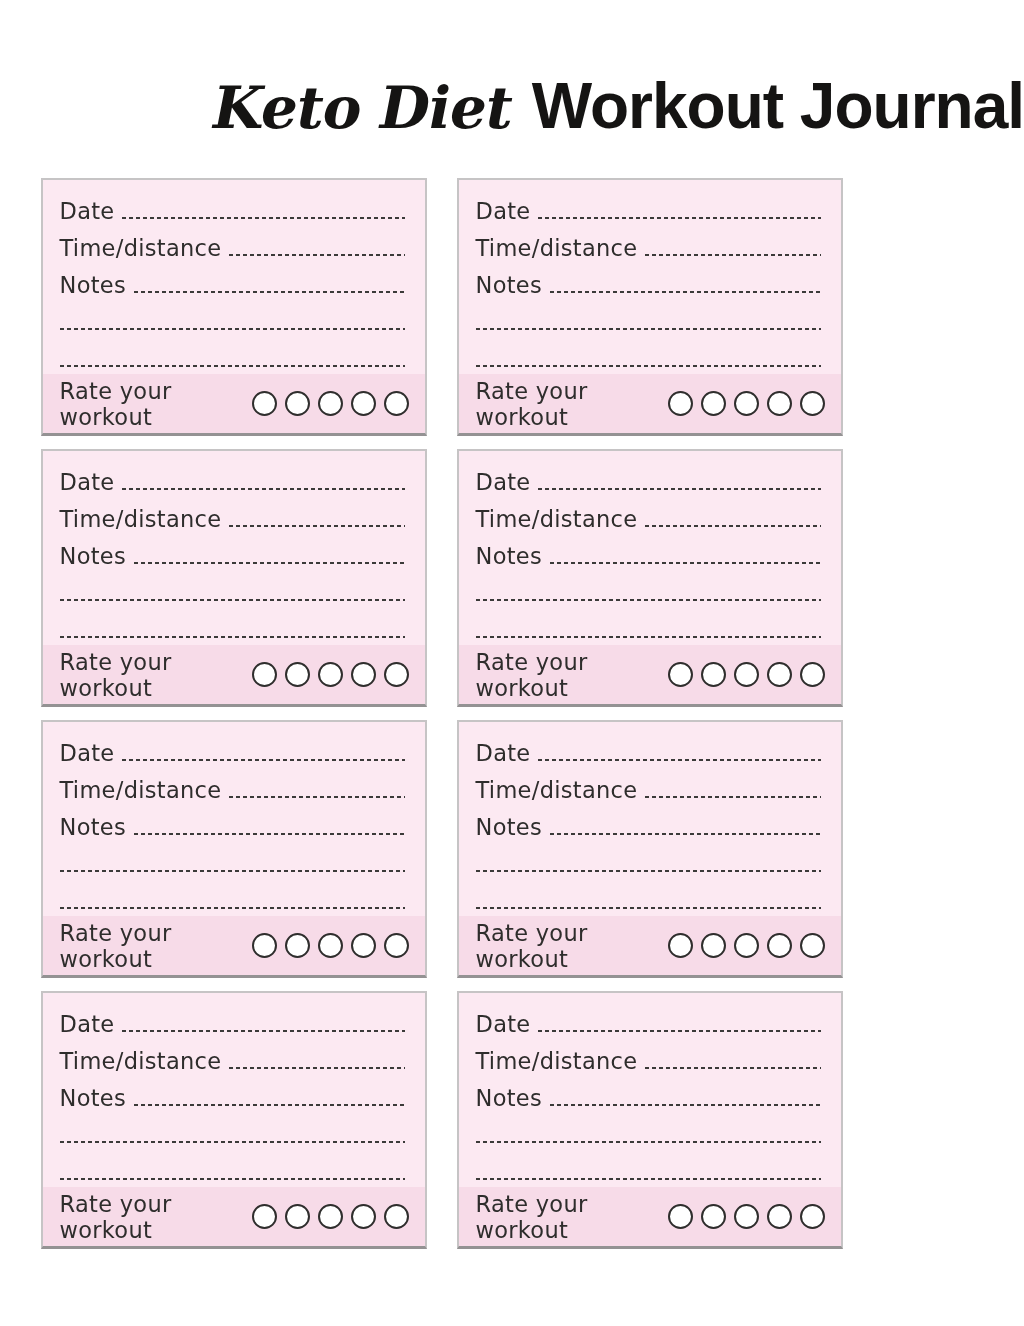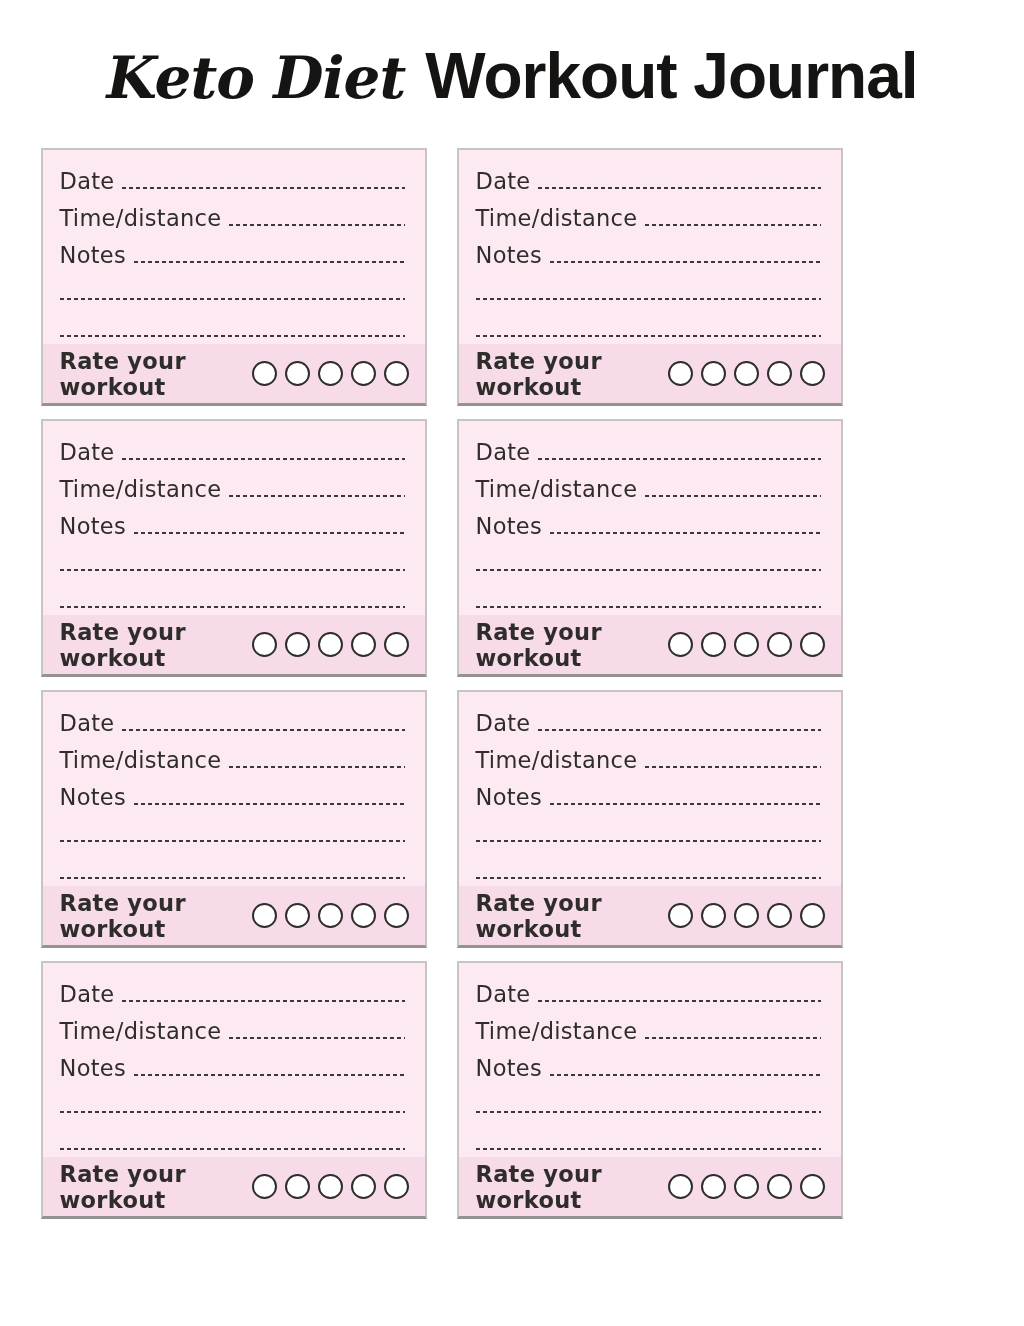--- a/index.html
+++ b/index.html
@@ -8,24 +8,24 @@
     background:#ffffff;
     font-family:"DejaVu Sans","Liberation Sans",sans-serif;
     color:#2e2d2c;
     -webkit-font-smoothing:antialiased;
     overflow:hidden;
   }
   .page{width:1024px;height:1326px;box-sizing:border-box;}
 
   
   .title-row{
-    padding-top:40px;
+    padding-top:70px;
     margin-bottom:34px;
     display:flex;
-    justify-content:center;
+    justify-content:flex-end;
     align-items:baseline;
     gap:20px;
     white-space:nowrap;
   }
   .title-script{
     font-family:"DejaVu Serif","Liberation Serif",serif;
     font-style:italic;
     font-weight:700;
     font-size:58px;
     line-height:72px;
@@ -90,21 +90,20 @@
     height:59px;
     background:#f7dbe8;
     display:flex;
     align-items:center;
     box-sizing:border-box;
     padding:0 16px 0 17px;
   }
   .footer-label{
     font-size:22.5px;
     letter-spacing:0.3px;
-    font-weight:bold;
   }
   .rating{
     margin-left:auto;
     display:flex;
     gap:8px;
   }
   .circle{
     width:25px;height:25px;
     box-sizing:border-box;
     border-radius:50%;

